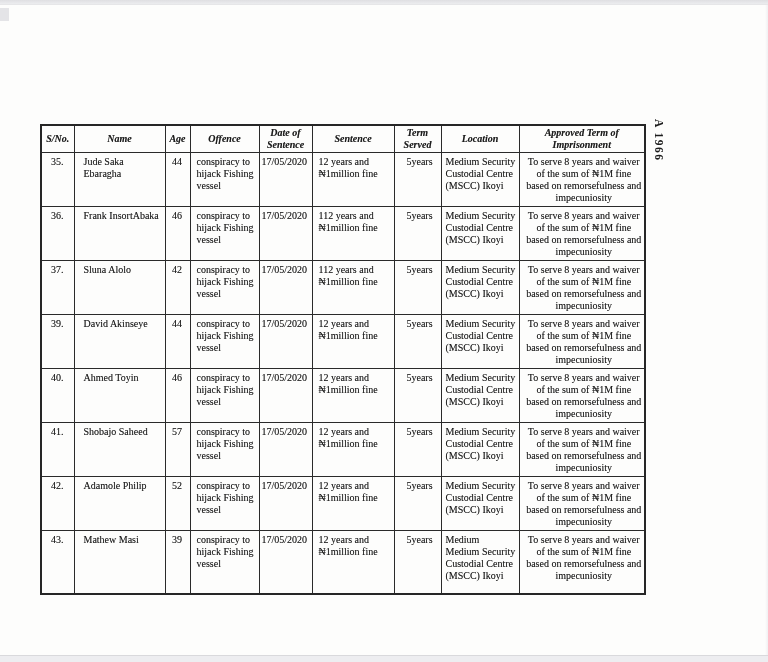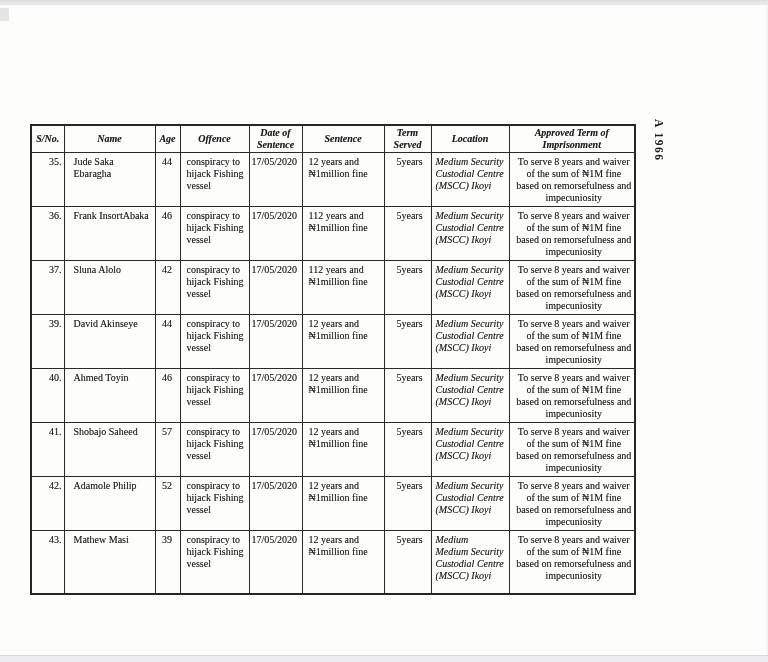--- a/index.html
+++ b/index.html
@@ -33,21 +33,21 @@
   }
   .side-label {
     position: absolute; left: 653px; top: 119px;
     writing-mode: vertical-rl;
     font-weight: bold;
     font-size: 11.5px;
     letter-spacing: 1.5px;
     color: #1c1c1c;
   }
   table.records {
-    position: absolute; left: 30px; top: 124px;
+    position: absolute; left: 40px; top: 124px;
     width: 604px;
     border-collapse: collapse;
     table-layout: fixed;
     border: 2px solid #262626;
     padding-left: 24px;
   }
   th, td {
     border: 1.5px solid #2a2a2a;
     color: #1d1d1d;
     white-space: pre-line;
@@ -65,28 +65,28 @@
     padding: 1px 1px;
   }
   td {
     font-size: 10px;
     line-height: 1.2;
     vertical-align: top;
     padding: 3px 2px 2px 4px;
   }
   tbody tr { height: 50px; }
   tbody tr.tall { height: 64px; }
-  td.c0 { text-align: right; padding-left: 1px; }
+  td.c0 { text-align: center; padding-left: 1px; }
   td.c1 { padding-left: 9px; }
   td.c2 { text-align: center; padding-left: 1px; }
   td.c3 { padding-left: 6px; }
   td.c4 { padding-left: 2px; padding-right: 0; }
   td.c5 { padding-left: 6px; }
   td.c6 { padding-left: 6px; text-align: center; }
-  td.c7 { padding-left: 4px; padding-right: 1px; font-style: italic; }
+  td.c7 { padding-left: 4px; padding-right: 1px; }
   td.c8 { padding-left: 5px; padding-right: 1px; text-align: center; }
 </style>
 </head>
 <body>
 
 <div class="scan-page">
   <div class="edge-top"></div>
   <div class="edge-bottom"></div>
   <div class="edge-right"></div>
   <div class="notch"></div>

